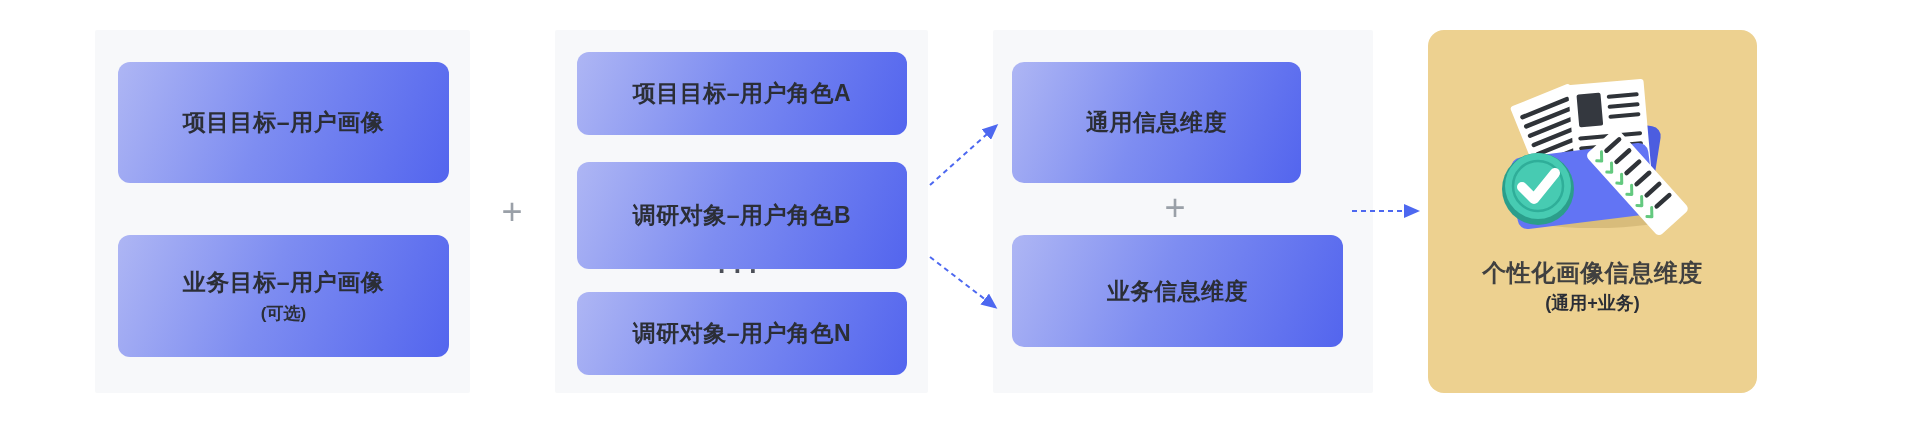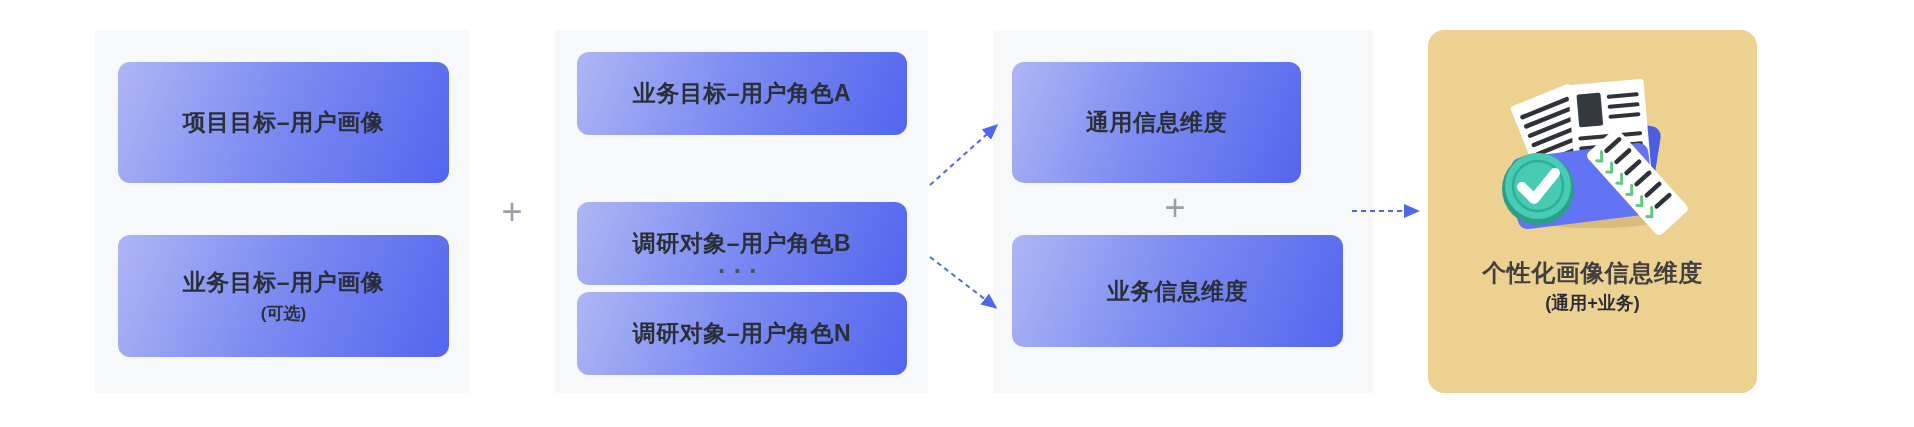--- a/index.html
+++ b/index.html
@@ -17,21 +17,21 @@
     background:linear-gradient(112deg,#aeb6f4 0%,#7e8df1 45%,#5365ee 100%);
     color:#2b2e36;display:flex;flex-direction:column;align-items:center;justify-content:center;
     text-align:center;font-weight:bold;font-size:23px;letter-spacing:0.5px;
   }
   .bluebox .note{font-weight:600;font-size:17px;margin-top:4px;letter-spacing:0;}
 
   #goal-box-1{left:23px;top:32px;width:331px;height:121px;text-align:right;}
   #goal-box-2{left:23px;top:205px;width:331px;height:122px;}
 
   #role-box-a{left:22px;top:22px;width:330px;height:83px;}
-  #role-box-b{left:22px;top:132px;width:330px;height:83px;margin-top:40px;}
+  #role-box-b{left:22px;top:132px;width:330px;height:107px;}
   #role-box-n{left:22px;top:262px;width:330px;height:83px;}
   .ellipsis{
     position:absolute;left:50%;top:241px;transform:translate(-50%,-50%);
     color:#4b4f57;font-weight:bold;font-size:26px;letter-spacing:7px;line-height:1;
   }
 
   #dim-box-general{left:19px;top:32px;width:289px;height:121px;}
   #dim-box-business{left:19px;top:205px;width:331px;height:112px;}
 
   .plus{
@@ -69,21 +69,21 @@
     <div class="bluebox" id="goal-box-2">
       <span>业务目标–用户画像</span>
       <span class="note">(可选)</span>
     </div>
   </div>
 
   <div class="plus" id="plus-left">+</div>
 
   <div class="panel" id="panel-roles">
     <div class="bluebox" id="role-box-a">
-      <span>业务目标–用户角色A</span>
+      <span>项目目标–用户角色A</span>
     </div>
     <div class="bluebox" id="role-box-b">
       <span>调研对象–用户角色B</span>
     </div>
     <div class="ellipsis">···</div>
     <div class="bluebox" id="role-box-n">
       <span>调研对象–用户角色N</span>
     </div>
   </div>
 

